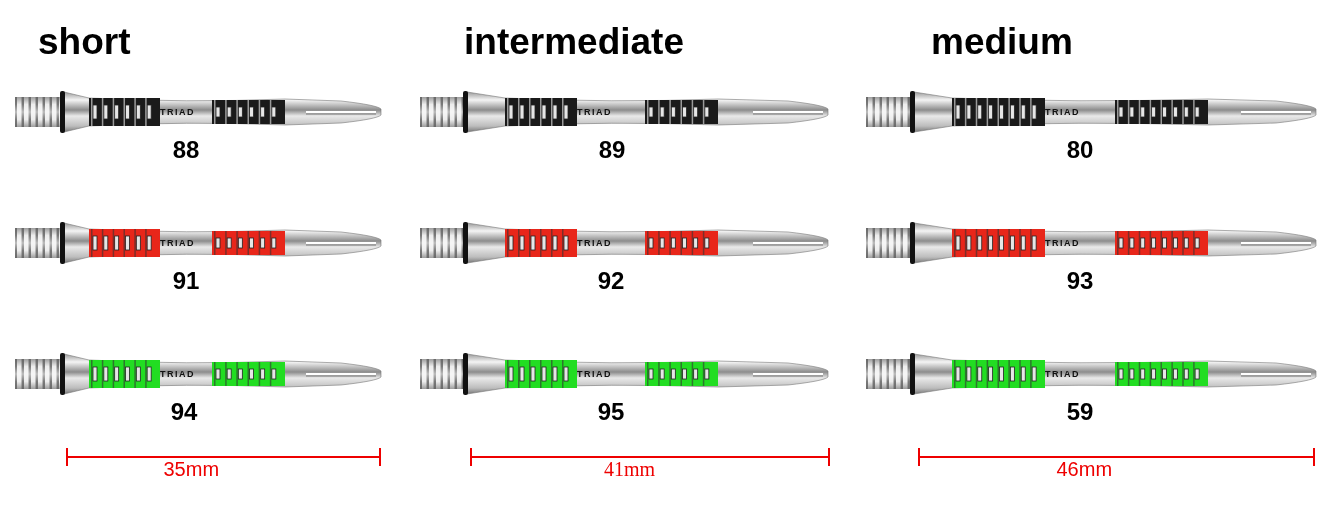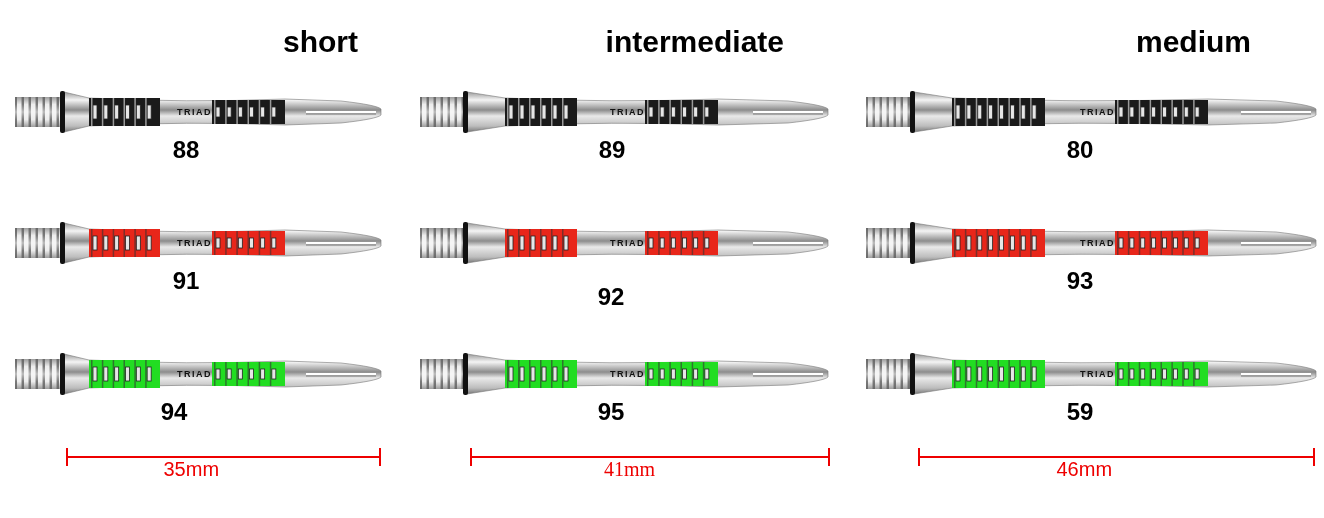--- a/index.html
+++ b/index.html
@@ -1,29 +1,29 @@
 <!DOCTYPE html>
 <html><head>
 <meta charset="utf-8">
 <style>
   html, body { margin:0; padding:0; background:#ffffff; }
   body { width:1324px; height:518px; position:relative; overflow:hidden;
          font-family:"Liberation Sans", sans-serif; }
-  .col-title { position:absolute; top:20px; font-weight:bold; font-size:30px;
-               color:#000; text-align:right; line-height:44px; }
+  .col-title { position:absolute; top:20px; font-weight:bold; font-size:37px;
+               color:#000; text-align:left; line-height:44px; }
   .shaft { position:absolute; height:48px; }
   .thread { position:absolute; top:9px; height:30px;
             background:
               repeating-linear-gradient(90deg, #7a7a7a 0 2px, #ededed 2px 6px, #b8b8b8 6px 7px),
               #ddd; }
   .thread::after { content:""; position:absolute; left:0; right:0; top:0; bottom:0;
             background:linear-gradient(180deg, rgba(90,90,90,.55) 0, rgba(255,255,255,0) 25%, rgba(255,255,255,.5) 50%, rgba(255,255,255,0) 75%, rgba(90,90,90,.55) 100%); }
   .ring { position:absolute; top:3px; height:42px; width:5px; background:#111; border-radius:2px; }
   .label { position:absolute; font-size:9px; font-weight:bold; letter-spacing:1.5px;
-           color:#111; text-align:right; line-height:10px; }
+           color:#111; text-align:left; line-height:10px; }
   .num { position:absolute; font-size:24px; font-weight:bold; color:#000; text-align:center; width:80px; line-height:34px; }
   .measure { position:absolute; height:2px; background:#ee0000; }
   .measure .tick { position:absolute; top:-8px; width:2px; height:18px; background:#ee0000; }
   .measure-label { position:absolute; font-size:20px; color:#ee0000; text-align:left; width:120px; line-height:22px; }
 </style>
 </head>
 <body>
 
 <div id="root">
     <div class="col-title" style="left: 38px; width: 320px;">short</div>
@@ -160,21 +160,21 @@
         <rect x="196.66666666666666" y="19" width="4" height="10" fill="#e6e6e6" stroke="#222" stroke-width="0.8"></rect>
         <rect x="194.66666666666666" y="12" width="1.5" height="24" fill="#333" opacity="0.6"></rect>
         <rect x="207.83333333333331" y="19" width="4" height="10" fill="#e6e6e6" stroke="#222" stroke-width="0.8"></rect>
         <rect x="205.83333333333331" y="12" width="1.5" height="24" fill="#333" opacity="0.6"></rect>
         <line x1="242" x2="312" y1="24" y2="24" stroke="#ffffff" stroke-width="2"></line>
         <line x1="242" x2="312" y1="26" y2="26" stroke="#666" stroke-width="0.8"></line>
       </svg>
       <div class="ring" style="left: 60px;"></div>
       <div class="label" style="left: 160px; width: 52px; top: 19px;">TRIAD</div>
     </div>
-    <div class="num" style="left: 134px; top: 395px;">94</div>
+    <div class="num" style="left: 144px; top: 395px;">94</div>
     <div class="measure" style="left: 66px; top: 456px; width: 315px;">
       <div class="tick" style="left: 0px;"></div>
       <div class="tick" style="right: 0px;"></div>
     </div>
     <div class="measure-label" style="left: 163.5px; top: 458px;">35mm</div>
     <div class="col-title" style="left: 464px; width: 320px;">intermediate</div>
     <div class="shaft" style="left: 0px; top: 88px; width: 1324px;">
       <div class="thread" style="left: 420px; width: 43px;"></div>
       <svg width="363" height="48" style="position: absolute; left: 467px; top: 0px;">
         <defs>
@@ -260,21 +260,21 @@
         <rect x="226.66666666666666" y="19" width="4" height="10" fill="#e6e6e6" stroke="#222" stroke-width="0.8"></rect>
         <rect x="224.66666666666666" y="12" width="1.5" height="24" fill="#333" opacity="0.6"></rect>
         <rect x="237.83333333333331" y="19" width="4" height="10" fill="#e6e6e6" stroke="#222" stroke-width="0.8"></rect>
         <rect x="235.83333333333331" y="12" width="1.5" height="24" fill="#333" opacity="0.6"></rect>
         <line x1="286" x2="356" y1="24" y2="24" stroke="#ffffff" stroke-width="2"></line>
         <line x1="286" x2="356" y1="26" y2="26" stroke="#666" stroke-width="0.8"></line>
       </svg>
       <div class="ring" style="left: 463px;"></div>
       <div class="label" style="left: 577px; width: 68px; top: 19px;">TRIAD</div>
     </div>
-    <div class="num" style="left: 571px; top: 264px; margin-top: 16px;">92</div>
+    <div class="num" style="left: 571px; top: 264px;">92</div>
     <div class="shaft" style="left: 0px; top: 350px; width: 1324px;">
       <div class="thread" style="left: 420px; width: 43px;"></div>
       <svg width="363" height="48" style="position: absolute; left: 467px; top: 0px;">
         <defs>
           <linearGradient id="sil12" x1="0" y1="0" x2="0" y2="1">
             <stop offset="0" stop-color="#9a9a9a"></stop>
             <stop offset="0.2" stop-color="#f4f4f4"></stop>
             <stop offset="0.45" stop-color="#8c8c8c"></stop>
             <stop offset="0.6" stop-color="#e9e9e9"></stop>
             <stop offset="0.85" stop-color="#bdbdbd"></stop>

